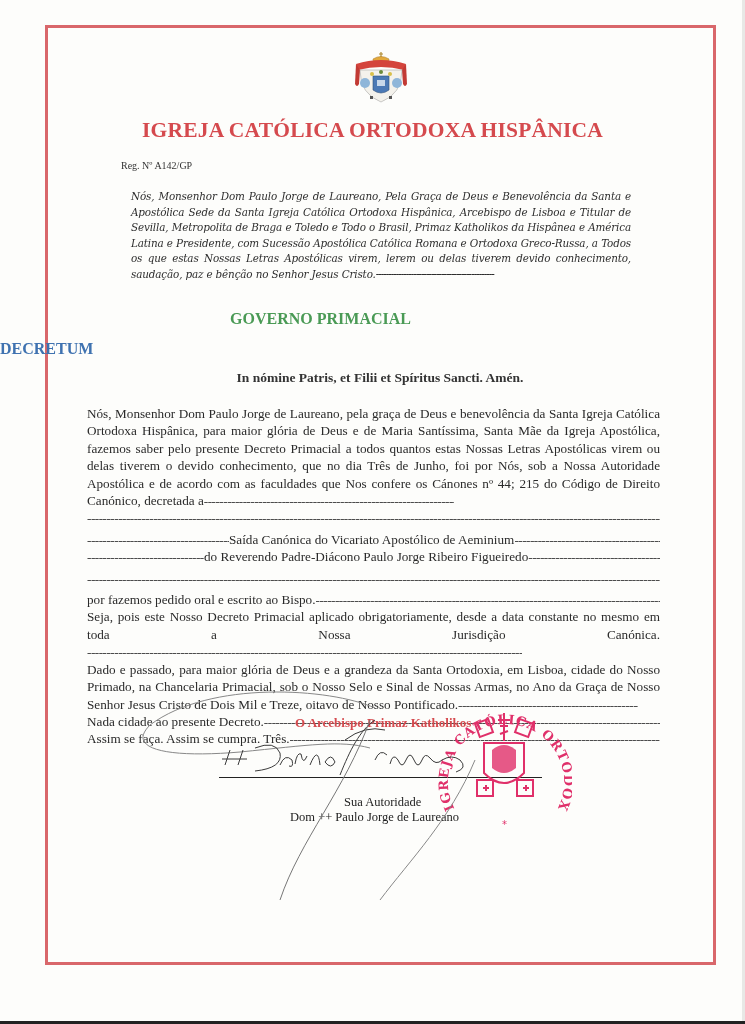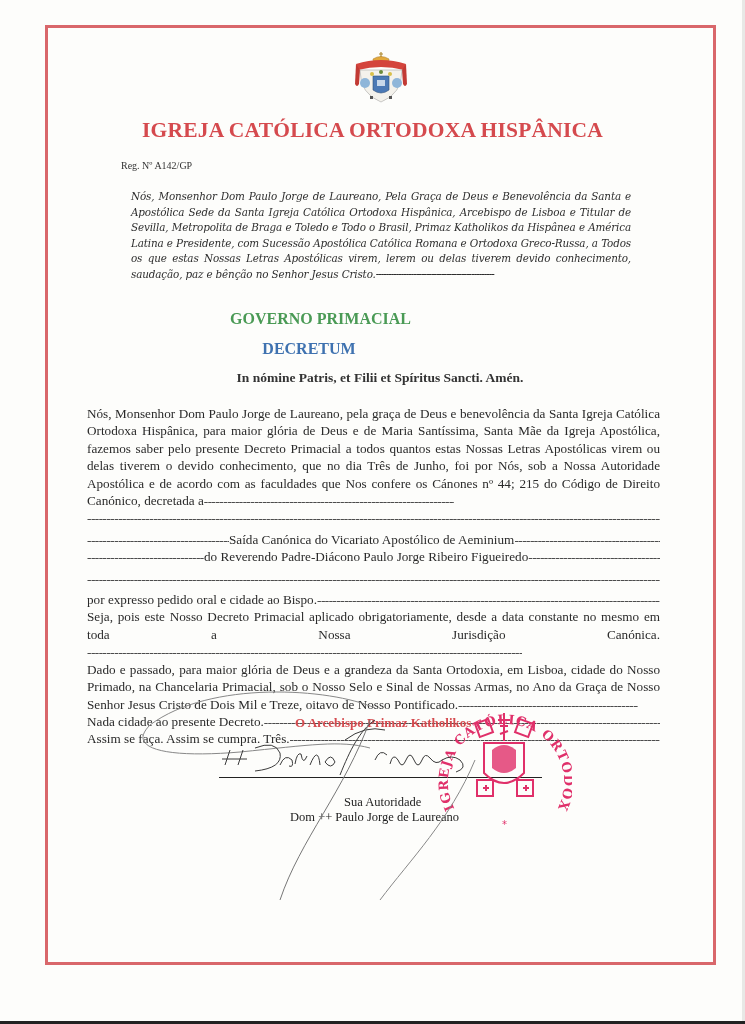--- a/index.html
+++ b/index.html
@@ -36,21 +36,21 @@
     font-family: "DejaVu Serif", serif; font-style: italic; font-size: 10.4px;
     line-height: 15.6px; text-align: justify; color: #2e2e2e;
     letter-spacing: -0.15px;
   }
   .intro .dashes { letter-spacing: -1px; }
   .gov {
     position: absolute; left: 0; width: 641px; top: 310px; text-align: center;
     font-weight: bold; font-size: 16px; color: #4a9a55;
   }
   .decretum {
-    position: absolute; left: 0; width: 618px; top: 340px; text-align: center;
+    position: absolute; left: 0; width: 618px; top: 340px; text-align: left;
     font-weight: bold; font-size: 16px; color: #3f72b0;
   }
   .invocation {
     position: absolute; left: 0; width: 760px; top: 370px; text-align: center;
     font-weight: bold; font-size: 13.5px; color: #333;
   }
   .body-text {
     position: absolute; left: 87px; top: 405px; width: 573px;
     font-size: 13.2px; line-height: 17.4px; color: #2a2a2a;
   }
@@ -117,21 +117,21 @@
 <div class="gov">GOVERNO PRIMACIAL</div>
 <div class="decretum">DECRETUM</div>
 <div class="invocation">In nómine Patris, et Filii et Spíritus Sancti. Amén.</div>
 
 <div class="body-text">
   <p><span>Nós, Monsenhor Dom Paulo Jorge de Laureano, pela graça de Deus e benevolência da Santa Igreja Católica Ortodoxa Hispânica, para maior glória de Deus e de Maria Santíssima, Santa Mãe da Igreja Apostólica, fazemos saber pelo presente Decreto Primacial a todos quantos estas Nossas Letras Apostólicas virem ou delas tiverem o devido conhecimento, que no dia Três de Junho, foi por Nós, sob a Nossa Autoridade Apostólica e de acordo com as faculdades que Nos confere os Cánones nº 44; 215 do Código de Direito Canónico, decretada a</span><span class="dash-fill" style="display:inline-block; width:250px; overflow:hidden; white-space:nowrap; vertical-align:bottom;">----------------------------------------------------------------------------------------------------------------------------------------------------------------</span></p>
   <span class="line dash-fill">----------------------------------------------------------------------------------------------------------------------------------------------------------------</span>
   <span class="line" style="margin-top:4px;"><span class="dash-fill" style="display:inline-block; width:142px; overflow:hidden; vertical-align:bottom;">----------------------------------------------------------------------------------------------------------------------------------------------------------------</span><span class="center-bold">Saída Canónica do Vicariato Apostólico de Aeminium</span><span class="dash-fill">----------------------------------------------------------------------------------------------------------------------------------------------------------------</span></span>
   <span class="line"><span class="dash-fill" style="display:inline-block; width:117px; overflow:hidden; vertical-align:bottom;">----------------------------------------------------------------------------------------------------------------------------------------------------------------</span><span class="center-bold">do Reverendo Padre-Diácono Paulo Jorge Ribeiro Figueiredo</span><span class="dash-fill">----------------------------------------------------------------------------------------------------------------------------------------------------------------</span></span>
   <span class="line dash-fill" style="margin-top:4px;">----------------------------------------------------------------------------------------------------------------------------------------------------------------</span>
-  <span class="line" style="margin-top:4px;"><span>por expresso pedido oral e cidade ao Bispo.</span><span class="dash-fill">----------------------------------------------------------------------------------------------------------------------------------------------------------------</span></span>
+  <span class="line" style="margin-top:4px;"><span>por fazemos pedido oral e escrito ao Bispo.</span><span class="dash-fill">----------------------------------------------------------------------------------------------------------------------------------------------------------------</span></span>
   <p><span>Seja, pois este Nosso Decreto Primacial aplicado obrigatoriamente, desde a data constante no mesmo em toda a Nossa Jurisdição Canónica.</span><span class="dash-fill" style="display:inline-block; width:435px; overflow:hidden; white-space:nowrap; vertical-align:bottom;">----------------------------------------------------------------------------------------------------------------------------------------------------------------</span></p>
   <p><span>Dado e passado, para maior glória de Deus e a grandeza da Santa Ortodoxia, em Lisboa, cidade do Nosso Primado, na Chancelaria Primacial, sob o Nosso Selo e Sinal de Nossas Armas, no Ano da Graça de Nosso Senhor Jesus Cristo de Dois Mil e Treze, oitavo de Nosso Pontificado.</span><span class="dash-fill" style="display:inline-block; width:180px; overflow:hidden; white-space:nowrap; vertical-align:bottom;">----------------------------------------------------------------------------------------------------------------------------------------------------------------</span></p>
   <span class="line"><span>Nada cidade ao presente Decreto.</span><span class="dash-fill">----------------------------------------------------------------------------------------------------------------------------------------------------------------</span></span>
   <span class="line"><span>Assim se faça. Assim se cumpra. Três.</span><span class="dash-fill">----------------------------------------------------------------------------------------------------------------------------------------------------------------</span></span>
 </div>
 
 <div class="sig-block">
   <div class="sig-title">O Arcebispo Primaz Katholikos</div>
   <div class="sig-line"></div>
   <div class="sig-name1">Sua Autoridade</div>

